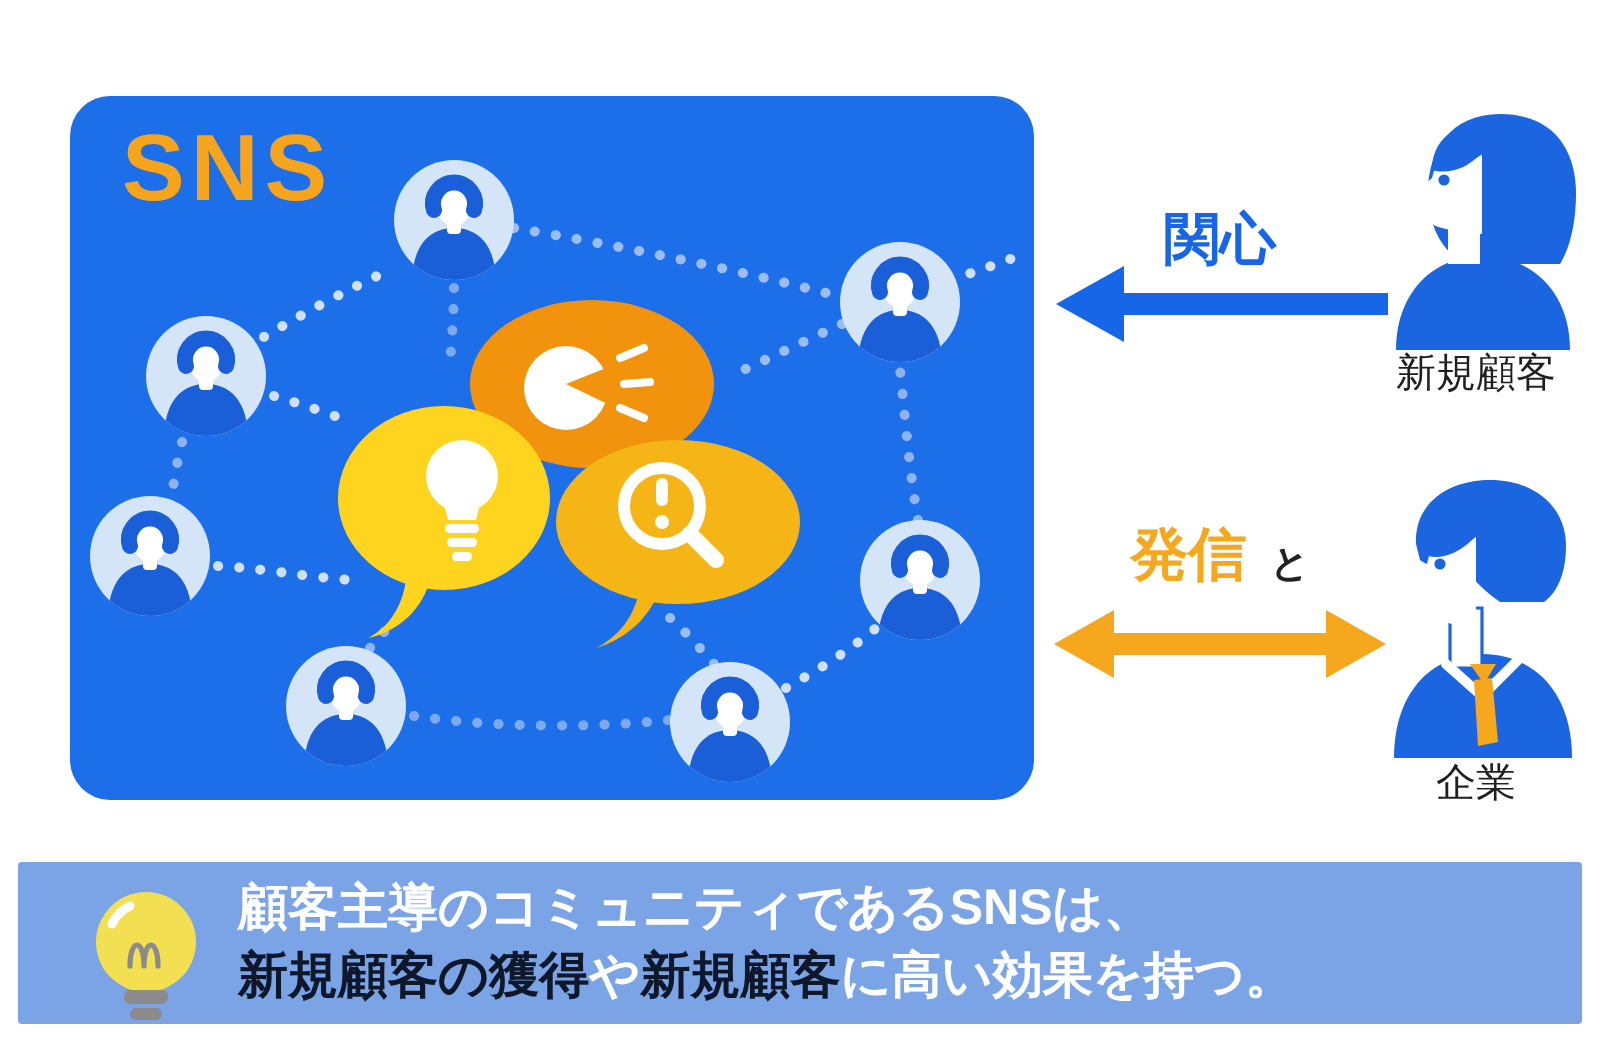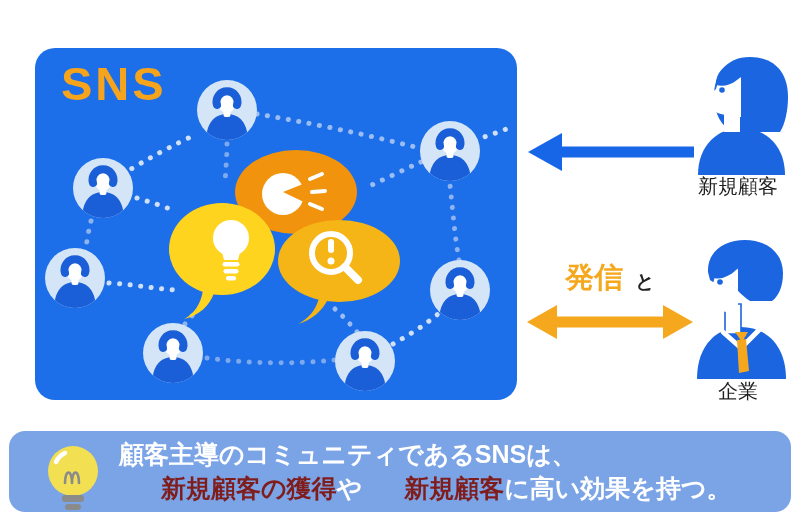--- a/index.html
+++ b/index.html
@@ -26,25 +26,25 @@
   
   .figure-woman{position:absolute;left:688px;top:54px;}
   .figure-man{position:absolute;left:688px;top:236px;}
   .label-newcustomer{position:absolute;left:670px;top:173px;width:136px;text-align:center;
                      font-size:20px;color:#1F1F1F;}
   .label-company{position:absolute;left:670px;top:378px;width:136px;text-align:center;
                  font-size:20px;color:#1F1F1F;}
 
   
   .banner{position:absolute;left:9px;top:431px;width:782px;height:81px;
-          background:#7BA4E6;border-radius:16px;}
+          background:#7BA4E6;border-radius:2px;}
   .banner-bulb{position:absolute;left:24px;top:2px;}
   .banner-text{position:absolute;left:110px;top:6px;line-height:34px;
                font-weight:bold;font-size:25px;color:#ffffff;white-space:nowrap;}
-  .banner-text .hl{color:#7f1d1d;margin-left:42px;}
+  .banner-text .hl{color:#0f172a;}
 </style>
 </head>
 <body>
 
 <div class="stage">
 
   <div class="sns-box">
     <svg class="box-svg" width="482" height="352" viewBox="0 0 482 352">
       <defs>
         <clipPath id="avclip">
@@ -118,20 +118,21 @@
           <circle r="19" stroke="#fff" stroke-width="6" fill="none"></circle>
           <path d="M 14,14 L 27,27" stroke="#fff" stroke-width="8" stroke-linecap="round"></path>
           <rect x="-3" y="-14" width="6" height="14" rx="3" fill="#fff"></rect>
           <circle cy="8" r="3.5" fill="#fff"></circle>
         </g>
       </g>
     </svg>
     <div class="sns-title">SNS</div>
   </div>
 
+  <div class="label-interest">関心</div>
   <svg class="arrow-blue" width="172" height="48" viewBox="0 0 172 48">
     <polygon points="4,24 38,5 38,43" fill="#1766E8"></polygon>
     <rect x="32" y="18.5" width="138" height="11" fill="#1766E8"></rect>
   </svg>
 
   <div class="label-send-analyze">
     <span class="send-word">発信</span>
     <span class="and-word">と</span>
   </div>
   <svg class="arrow-orange" width="172" height="44" viewBox="0 0 172 44">

